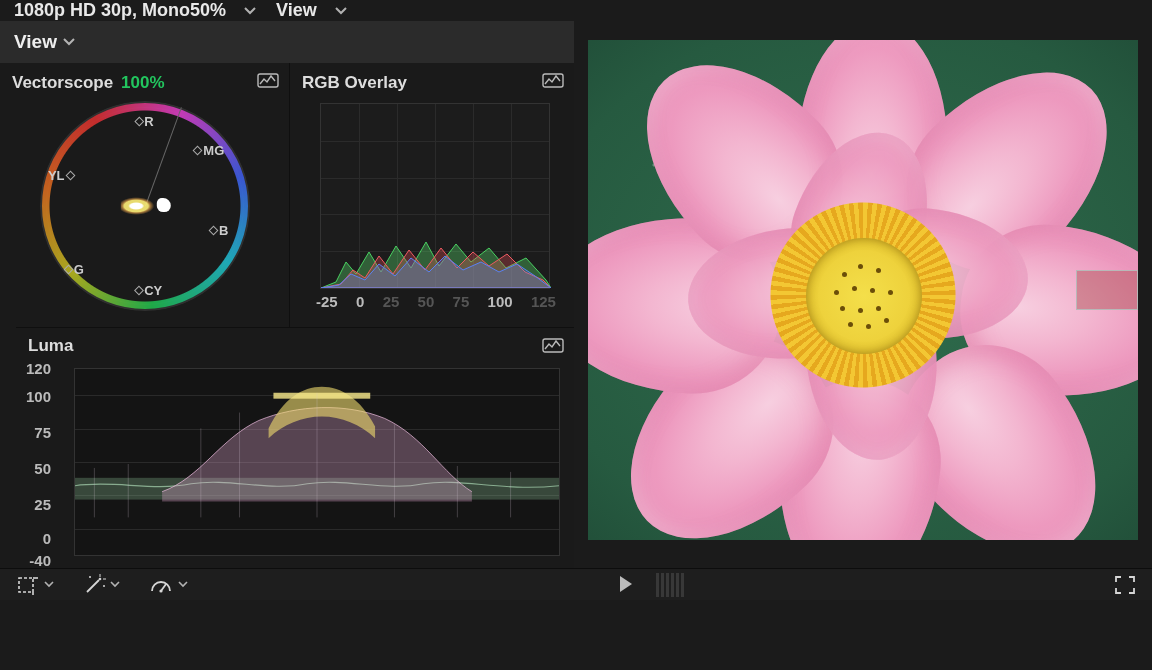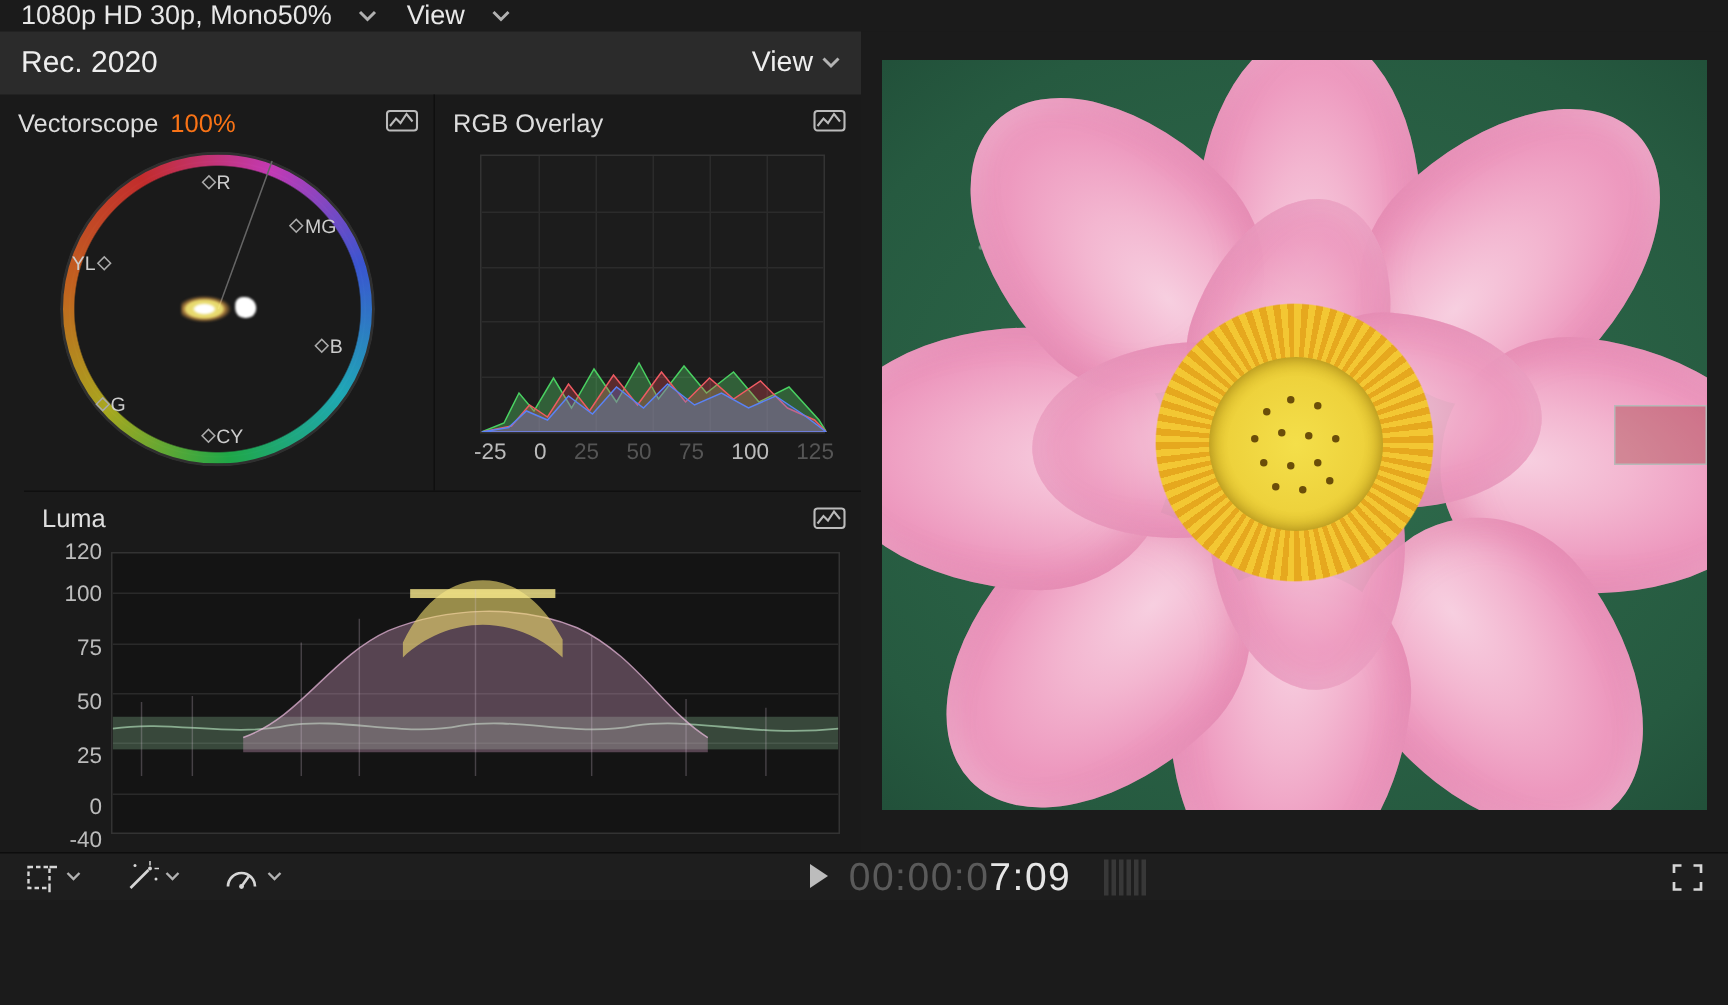--- a/index.html
+++ b/index.html
@@ -1,17 +1,17 @@
 <!DOCTYPE html>
 <html><head>
 <meta charset="utf-8">
 <style>
   * { box-sizing: border-box; margin: 0; padding: 0; }
   html, body { width: 1152px; height: 670px; background: #1b1b1b; font-family: -apple-system, "Helvetica Neue", Arial, sans-serif; color: #ccc; overflow: hidden; }
-  .app { width: 1152px; height: 560px; display: flex; flex-direction: column; background: #1b1b1b; }
+  .app { width: 1152px; height: 560px; display: flex; flex-direction: column; background: #1b1b1b; font-weight: bold; }
 
   
   .topbar { height: 44px; display: flex; align-items: center; padding: 0 14px; font-size: 18px; color: #e8e8e8; }
   .topbar .clip-info { flex: 0 0 auto; }
   .topbar .center { flex: 1; display: flex; justify-content: center; align-items: center; gap: 12px; }
   .topbar .clapper { width: 22px; height: 18px; }
   .topbar .right { display: flex; align-items: center; gap: 20px; }
   .zoom { display: flex; align-items: center; gap: 18px; cursor: pointer; }
   .chev { display: inline-block; }
   .chev svg { display:block; }
@@ -24,21 +24,21 @@
   
   .scope-hdr { height: 42px; background: #2b2b2b; display: flex; align-items: center; padding: 0 14px; font-size: 20px; color: #eee; }
   .scope-hdr .title { flex: 1; }
   .scope-hdr .view-btn { display: flex; align-items: center; gap: 6px; cursor: pointer; font-size: 19px; }
 
   .scopes-row1 { display: flex; height: 264px; }
   .scope-panel { position: relative; padding: 10px 12px 6px 12px; }
   .vect-panel { width: 290px; border-right: 1px solid #0f0f0f; }
   .rgb-panel { flex: 1; }
   .scope-label { font-size: 17px; color: #ddd; display: flex; align-items: baseline; gap: 8px; }
-  .scope-label .dim { color: #f97316; }
+  .scope-label .dim { color: #22c55e; }
   .scope-icon { position: absolute; top: 8px; right: 10px; cursor: pointer; }
   .scope-icon svg { display:block; }
 
   
   .vectorscope { position: relative; width: 210px; height: 210px; margin: 8px auto 0 auto; }
   .vs-ring { position: absolute; inset: 0; border-radius: 50%; border: 2px solid #333;
     background: conic-gradient(from 330deg,
       #e03030, #e040d0, #4060f0, #20c0d0, #20c050, #c0c020, #e07020, #e03030);
     -webkit-mask: radial-gradient(circle, transparent 0 95px, black 96px 105px, transparent 106px);
             mask: radial-gradient(circle, transparent 0 95px, black 96px 105px, transparent 106px);
@@ -59,21 +59,21 @@
   .rgb-box .grid-v { position:absolute; top:0; bottom:0; width:1px; background:#2b2b2b; }
   .rgb-box .grid-h { position:absolute; left:0; right:0; height:1px; background:#2b2b2b; }
   .rgb-axis { display:flex; justify-content:space-between; margin:4px 6px 0 14px; font-size:15px; color:#bbb; }
   .rgb-axis span.dim { color:#555; }
   .rgb-wave { position:absolute; left:0; right:0; bottom:0; height:66px; }
 
   
   .luma-panel { flex:1; position:relative; padding: 8px 12px 6px 12px; border-top:1px solid #0f0f0f;margin-left:16px; }
   .luma-area { position:relative; margin-top:6px; height:200px; }
   .luma-axis { position:absolute; left:0; top:0; bottom:0; width:44px; }
-  .luma-axis div { position:absolute; right:4px; font-size:15px; color:#bbb; transform: translateY(-50%); }
+  .luma-axis div { position:absolute; right:21px; font-size:15px; color:#bbb; transform: translateY(-50%); }
   .luma-plot { position:absolute; left:46px; right:2px; top:6px; bottom:6px; border:1px solid #333; background:#141414; overflow:hidden; }
   .luma-plot .hline { position:absolute; left:0; right:0; height:1px; background:#2a2a2a; }
   .luma-svg { position:absolute; inset:0; width:100%; height:100%; }
 
   
   .viewer { flex:1; display:flex; align-items:center; justify-content:center; padding: 18px 10px 28px 10px; }
   .frame { position:relative; width: 550px; height: 500px; background:#1b1b1b; }
   .frame-inner { position:absolute; inset:0; overflow:hidden; }
   .leaves { position:absolute; inset:0; background:
       radial-gradient(circle at 70% 20%, rgba(255,255,255,0.4) 0 1px, transparent 2px),
@@ -141,21 +141,20 @@
             </svg>
           </span>
       </div>
     </div>
   </div>
 
   <div class="main">
 
     <div class="scopes-col">
       <div class="scope-hdr">
-        <div class="title">Rec. 2020</div>
         <div class="view-btn">
           <span>View</span>
           <span class="chev mini-chev">
               <svg width="12" height="8">
                 <polyline points="1,1 6,6 11,1" fill="none" stroke="#ccc" stroke-width="2"></polyline>
               </svg>
             </span>
         </div>
       </div>
 
@@ -377,21 +376,20 @@
           </svg>
         </span>
     </div>
 
     <div class="spacer"></div>
 
     <div class="timecode">
       <span class="play"><svg width="16" height="18">
             <polygon points="2,1 14,9 2,17" fill="#bcbcbc"></polygon>
           </svg></span>
-      <span><span class="tc-dim">00:00:0</span><span class="tc-bright">7:09</span></span>
       <span class="audio-strips">
           <span></span>
           <span></span>
           <span></span>
           <span></span>
           <span></span>
           <span></span>
         </span>
     </div>
 

